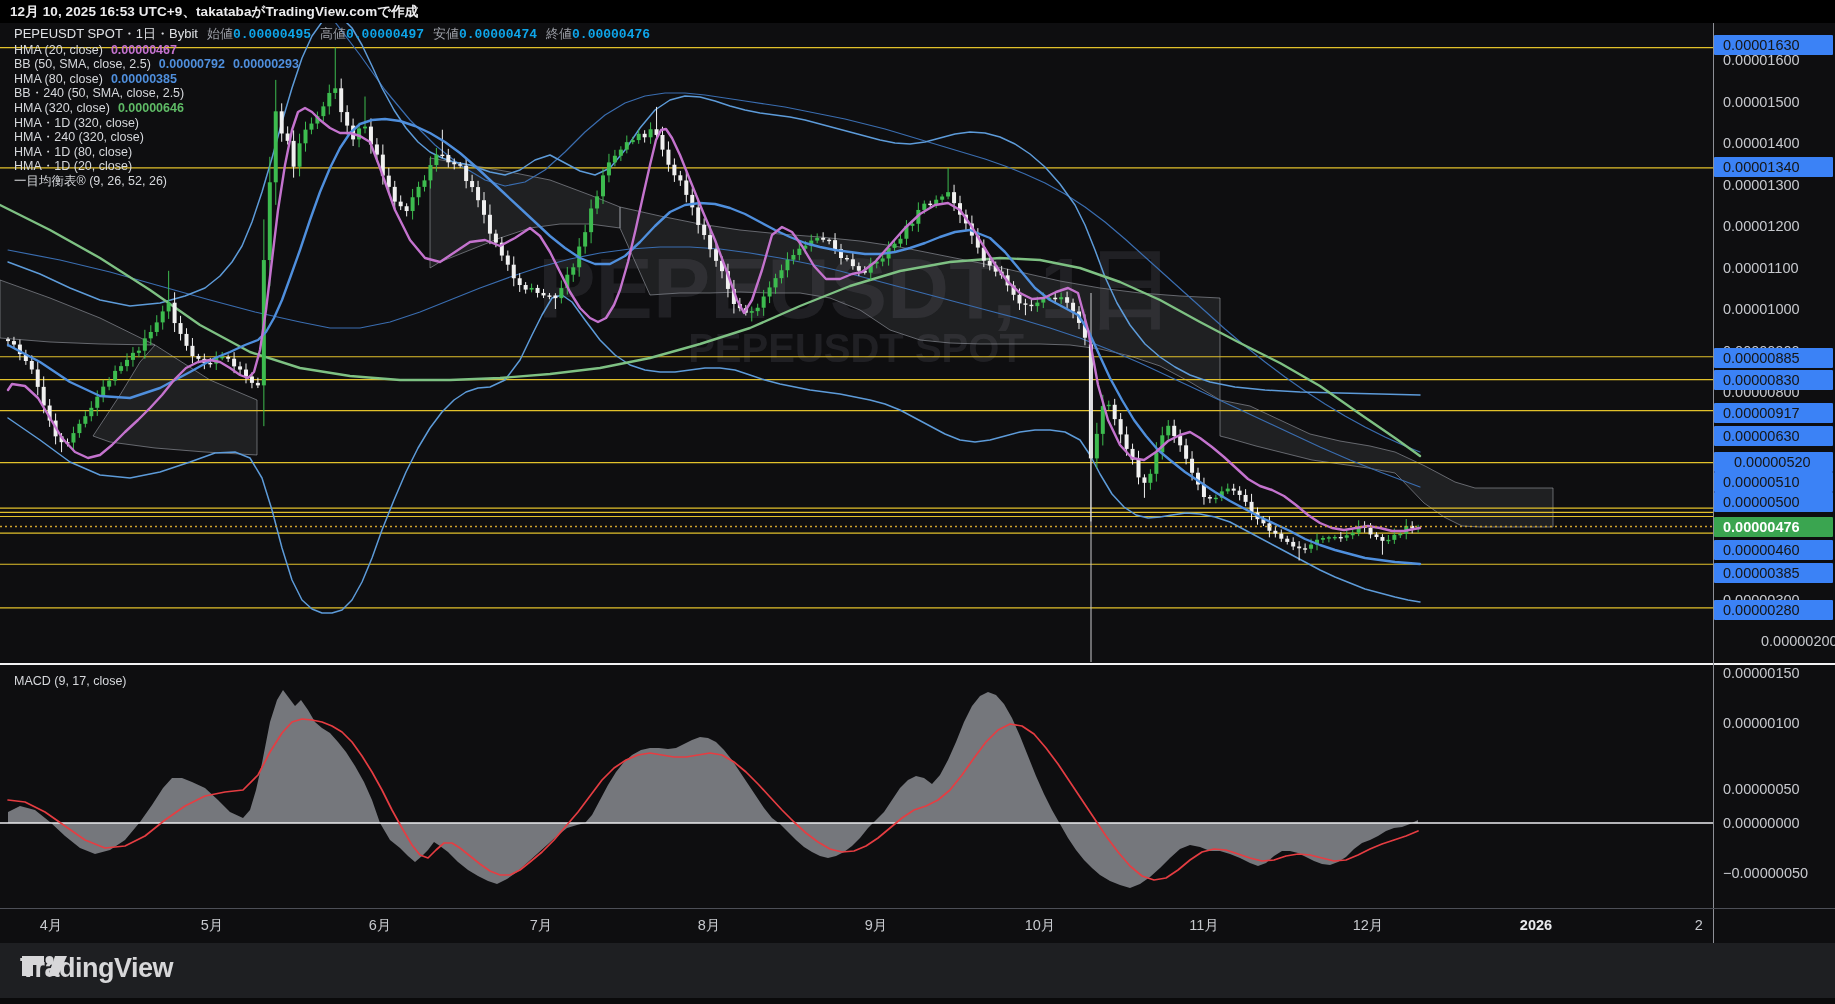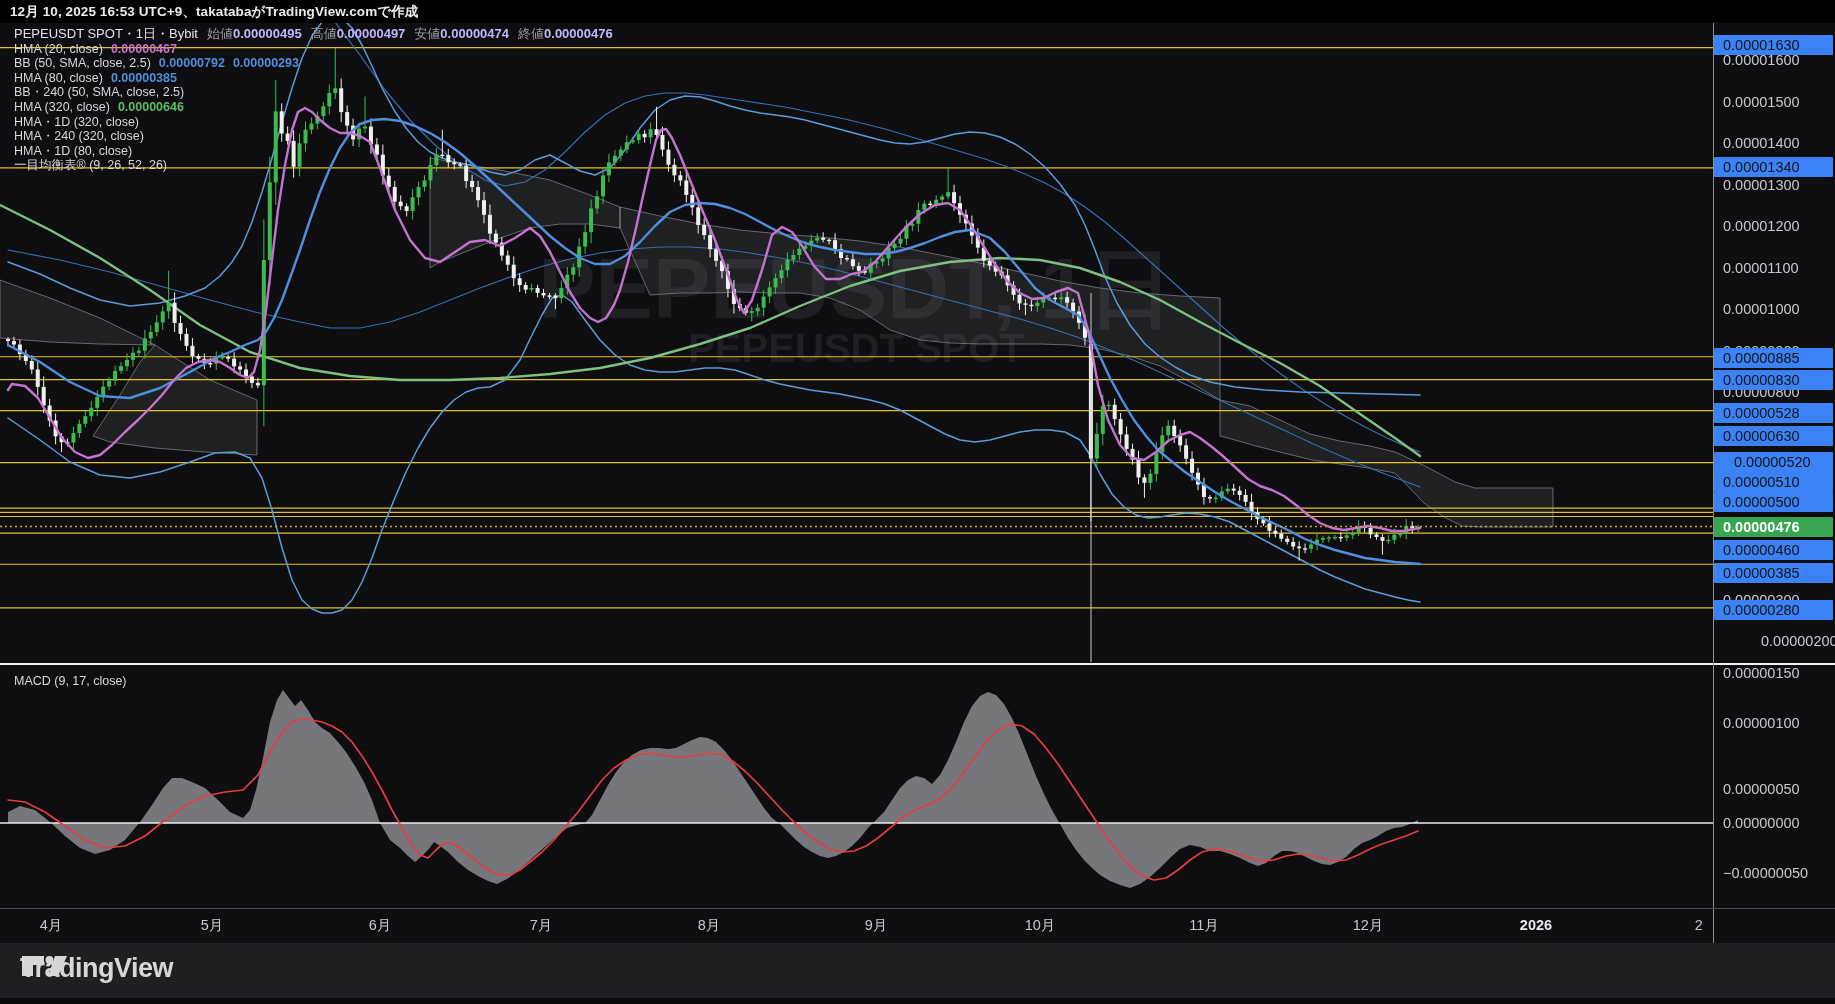--- a/index.html
+++ b/index.html
@@ -6,21 +6,21 @@
   .stage{position:relative;width:1835px;height:1004px;background:#000;overflow:hidden;
          font-family:"Liberation Sans","DejaVu Sans",sans-serif;}
   svg{position:absolute;left:0;top:0;}
   .topbar{position:absolute;left:0;top:0;width:1835px;height:23px;background:#000;
           color:#ececee;font-size:13.5px;font-weight:700;line-height:23px;padding-left:10px;
           letter-spacing:.1px;}
   .legend{position:absolute;left:14px;top:27px;color:#d6d8dc;}
   .legend .row{font-size:12.5px;line-height:14.6px;white-space:nowrap;}
   .legend .row.sym{font-size:13px;font-weight:400;color:#dfe1e5;}
   .legend .flabel{color:#9da0a8;margin-left:9px;}
-  .legend .fval{color:#c4b5fd;font-weight:700;}
+  .legend .fval{color:#0ea5e9;font-weight:700;font-family:Liberation Mono, monospace;}
   .legend .ival{font-weight:600;margin-left:8px;}
   .macd-label{position:absolute;left:14px;top:674px;font-size:12.5px;color:#d6d8dc;}
   .axis{position:absolute;left:1713px;top:23px;width:122px;height:920px;}
   .tick{position:absolute;left:0;width:122px;height:20px;line-height:20px;
         font-size:14.5px;color:#c7c9ce;padding-left:10px;box-sizing:border-box;white-space:nowrap;}
   .plabel{position:absolute;left:1px;width:119px;height:20px;line-height:20px;border-radius:1px;
         font-size:14.5px;padding-left:9px;box-sizing:border-box;white-space:nowrap;}
   .plabel.yellow{background:#3b82f6;color:#151515;}
   .plabel.green{background:#3aa550;color:#fff;font-weight:700;}
   .months{position:absolute;left:0;top:911px;width:1713px;height:30px;}
@@ -571,20 +571,21 @@
   <div class="legend" id="legend">
       <div class="row sym"><span>PEPEUSDT SPOT・1日・Bybit</span><span class="flabel">始値</span><span class="fval">0.00000495</span><span class="flabel">高値</span><span class="fval">0.00000497</span><span class="flabel">安値</span><span class="fval">0.00000474</span><span class="flabel">終値</span><span class="fval">0.00000476</span></div>
       <div class="row"><span>HMA (20, close)</span><span class="ival" style="color: rgb(197, 115, 207);">0.00000467</span></div>
       <div class="row"><span>BB (50, SMA, close, 2.5)</span><span class="ival" style="color: rgb(79, 143, 221);">0.00000792</span><span class="ival" style="color: rgb(79, 143, 221);">0.00000293</span></div>
       <div class="row"><span>HMA (80, close)</span><span class="ival" style="color: rgb(79, 143, 221);">0.00000385</span></div>
       <div class="row"><span>BB・240 (50, SMA, close, 2.5)</span></div>
       <div class="row"><span>HMA (320, close)</span><span class="ival" style="color: rgb(95, 187, 102);">0.00000646</span></div>
       <div class="row"><span>HMA・1D (320, close)</span></div>
       <div class="row"><span>HMA・240 (320, close)</span></div>
       <div class="row"><span>HMA・1D (80, close)</span></div>
+      <div class="row"><span>HMA・1D (20, close)</span></div>
       <div class="row"><span>一目均衡表® (9, 26, 52, 26)</span></div>
     </div>
 
   <div class="macd-label">
     <span>MACD (9, 17, close)</span>
   </div>
 
   <div class="axis" id="price-axis">
       <div class="tick" style="top: 27px;">0.00001600</div>
       <div class="tick" style="top: 68.5px;">0.00001500</div>
@@ -599,21 +600,21 @@
       <div class="tick" style="top: 608px; padding-left: 48px;">0.00000200</div>
       <div class="tick" style="top: 640px;">0.00000150</div>
       <div class="tick" style="top: 690px;">0.00000100</div>
       <div class="tick" style="top: 756px;">0.00000050</div>
       <div class="tick" style="top: 790px;">0.00000000</div>
       <div class="tick" style="top: 840px;">−0.00000050</div>
       <div class="plabel yellow" style="top: 12px;">0.00001630</div>
       <div class="plabel yellow" style="top: 134px;">0.00001340</div>
       <div class="plabel yellow" style="top: 325px;">0.00000885</div>
       <div class="plabel yellow" style="top: 347px;">0.00000830</div>
-      <div class="plabel yellow" style="top: 380px;">0.00000528</div>
+      <div class="plabel yellow" style="top: 380px;">0.00000917</div>
       <div class="plabel yellow" style="top: 403px;">0.00000630</div>
       <div class="plabel yellow" style="top: 429px; padding-left: 20px;">0.00000520</div>
       <div class="plabel yellow" style="top: 449px;">0.00000510</div>
       <div class="plabel yellow" style="top: 469px;">0.00000500</div>
       <div class="plabel yellow" style="top: 517px;">0.00000460</div>
       <div class="plabel yellow" style="top: 540px;">0.00000385</div>
       <div class="plabel yellow" style="top: 577px;">0.00000280</div>
       <div class="plabel green" style="top: 494px;">0.00000476</div>
     </div>
   <div class="months" id="time-axis">

